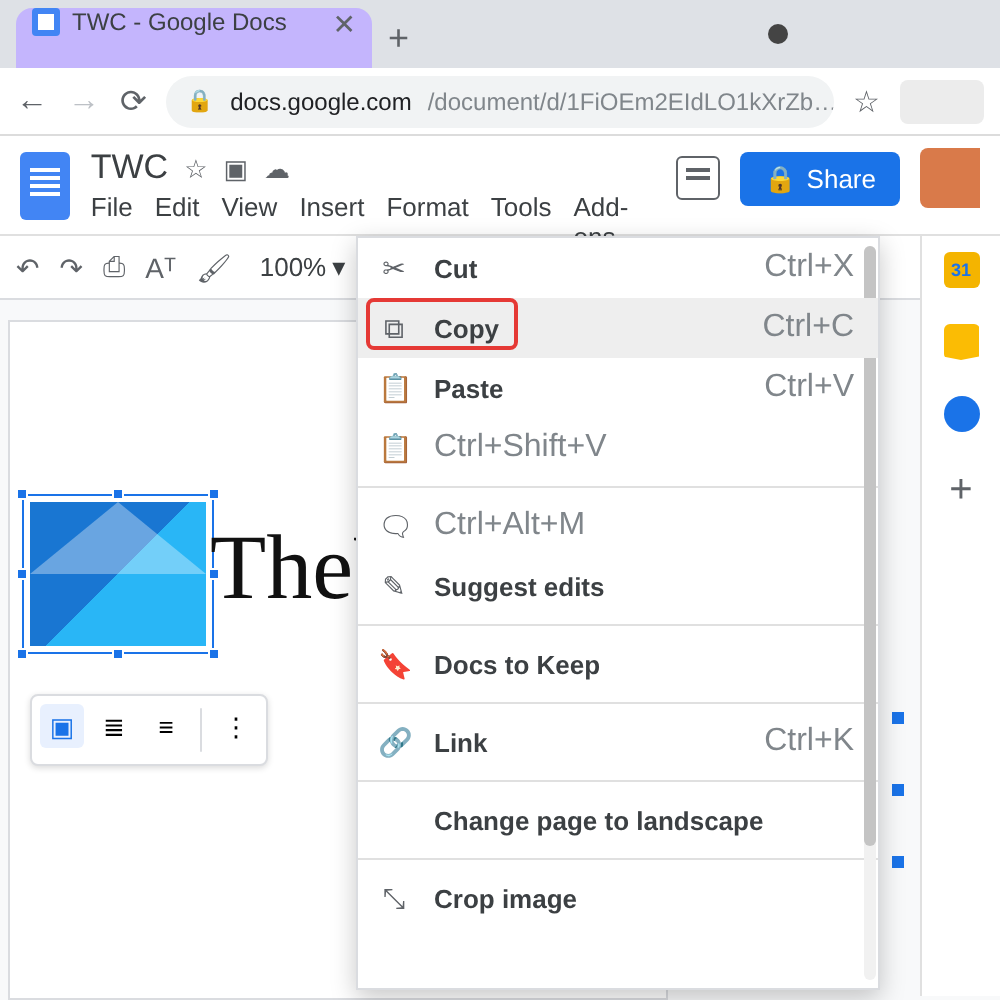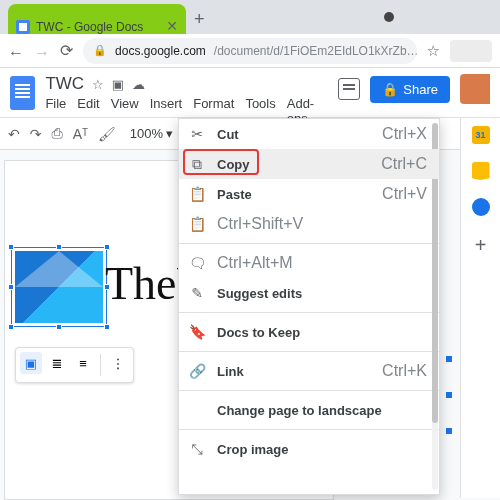--- a/index.html
+++ b/index.html
@@ -5,21 +5,21 @@
   * { box-sizing: border-box; margin: 0; padding: 0; font-family: "Segoe UI", Arial, sans-serif; }
   body { width: 500px; height: 500px; overflow: hidden; background: #fff; position: relative; }
 
   
   .win-controls { position: absolute; top: 4px; right: 6px; display: flex; gap: 18px; align-items: center; }
   .win-controls span { font-size: 14px; color: #333; }
 
   
   .tabstrip { height: 34px; background: #dee1e6; display: flex; align-items: flex-end; padding: 0 8px; position: relative; }
   .media-dot { width: 10px; height: 10px; border-radius: 50%; background: #444; position: absolute; right: 106px; top: 12px; }
-  .tab { background: #84cc16; height: 30px; border-radius: 8px 8px 0 0; display: flex; align-items: flex-end; padding: 0 8px; gap: 6px; min-width: 178px; font-size: 12px; color: #3c4043; }
+  .tab { background: #c4b5fd; height: 30px; border-radius: 8px 8px 0 0; display: flex; align-items: flex-start; padding: 0 8px; gap: 6px; min-width: 178px; font-size: 12px; color: #3c4043; }
   .tab .favicon { width: 14px; height: 14px; background: #4285f4; border-radius: 2px; position: relative; }
   .tab .favicon::after { content:""; position:absolute; inset:3px; background:#fff; }
   .tab .close { margin-left: auto; font-size: 14px; color: #5f6368; }
   .newtab { margin-left: 8px; font-size: 18px; color: #5f6368; padding-bottom: 4px; }
 
   
   .addr { height: 34px; background: #fff; border-bottom: 1px solid #dcdcdc; display: flex; align-items: center; padding: 0 8px; gap: 10px; font-size: 14px; color: #5f6368; }
   .addr .nav-ico { font-size: 16px; }
   .urlbox { flex: 1; height: 26px; background: #f1f3f4; border-radius: 13px; display: flex; align-items: center; padding: 0 10px; gap: 8px; font-size: 12px; color: #3c4043; overflow: hidden; white-space: nowrap; }
   .urlbox .lock { font-size: 11px; }

